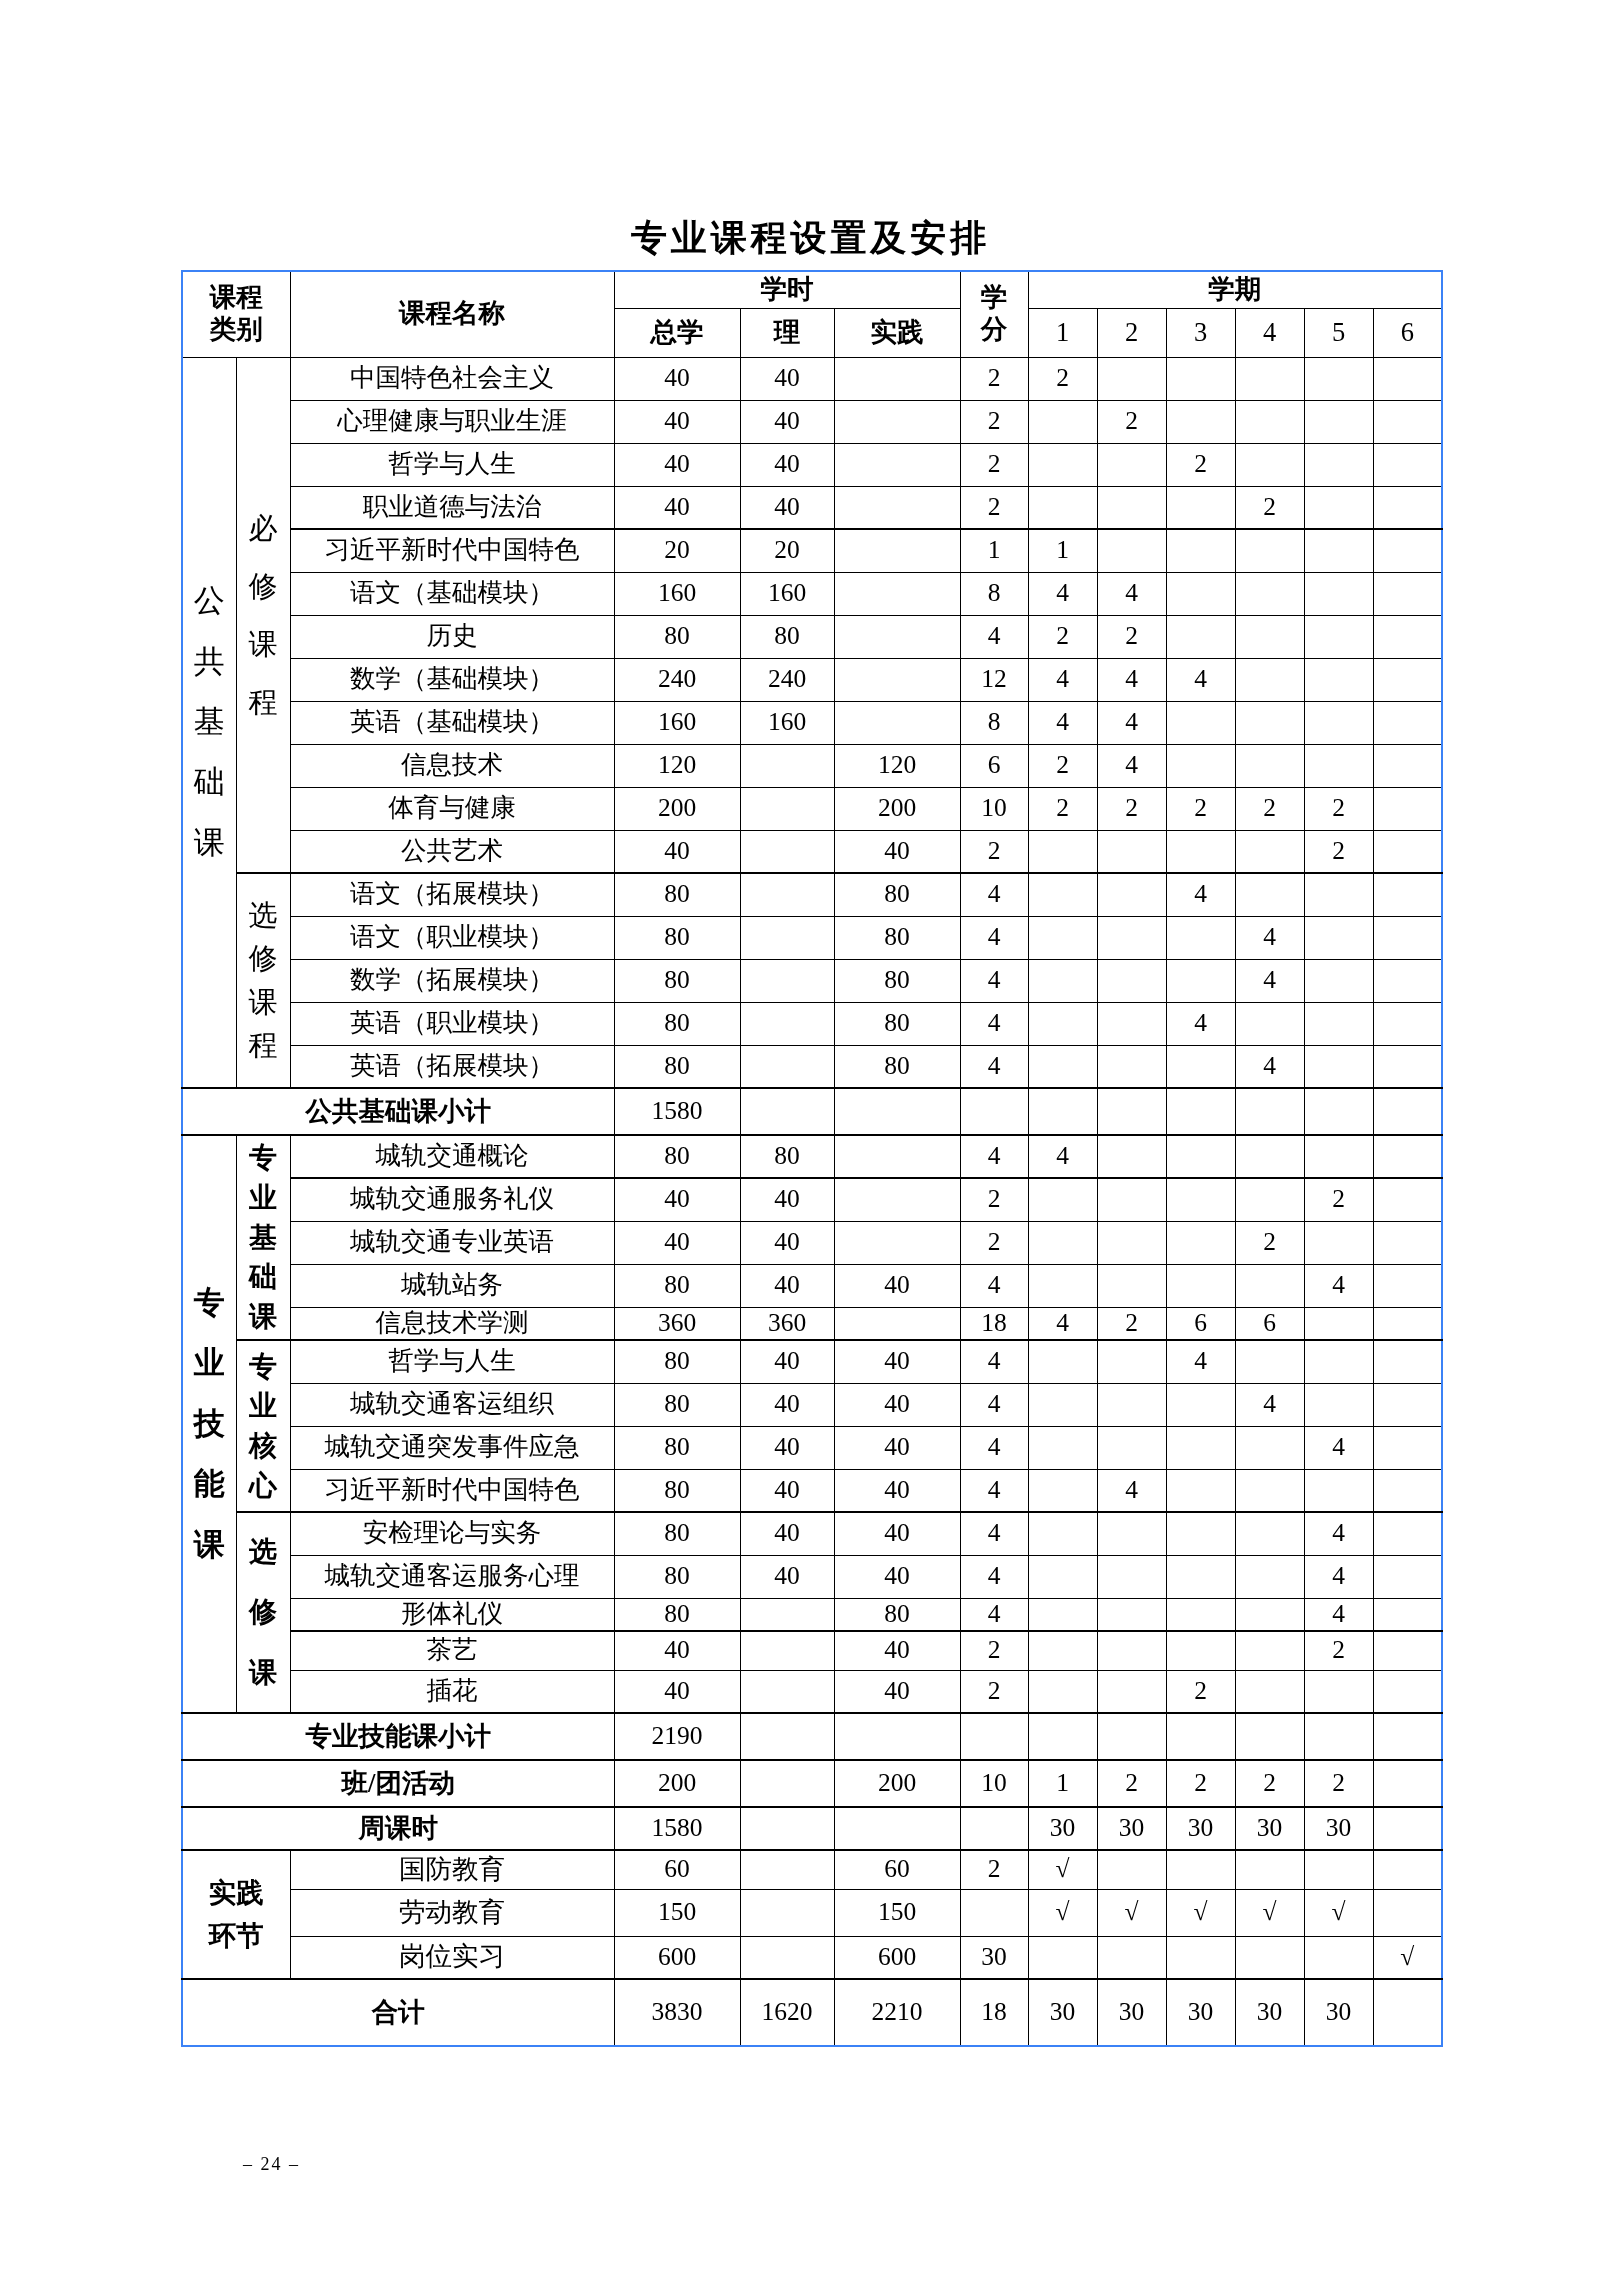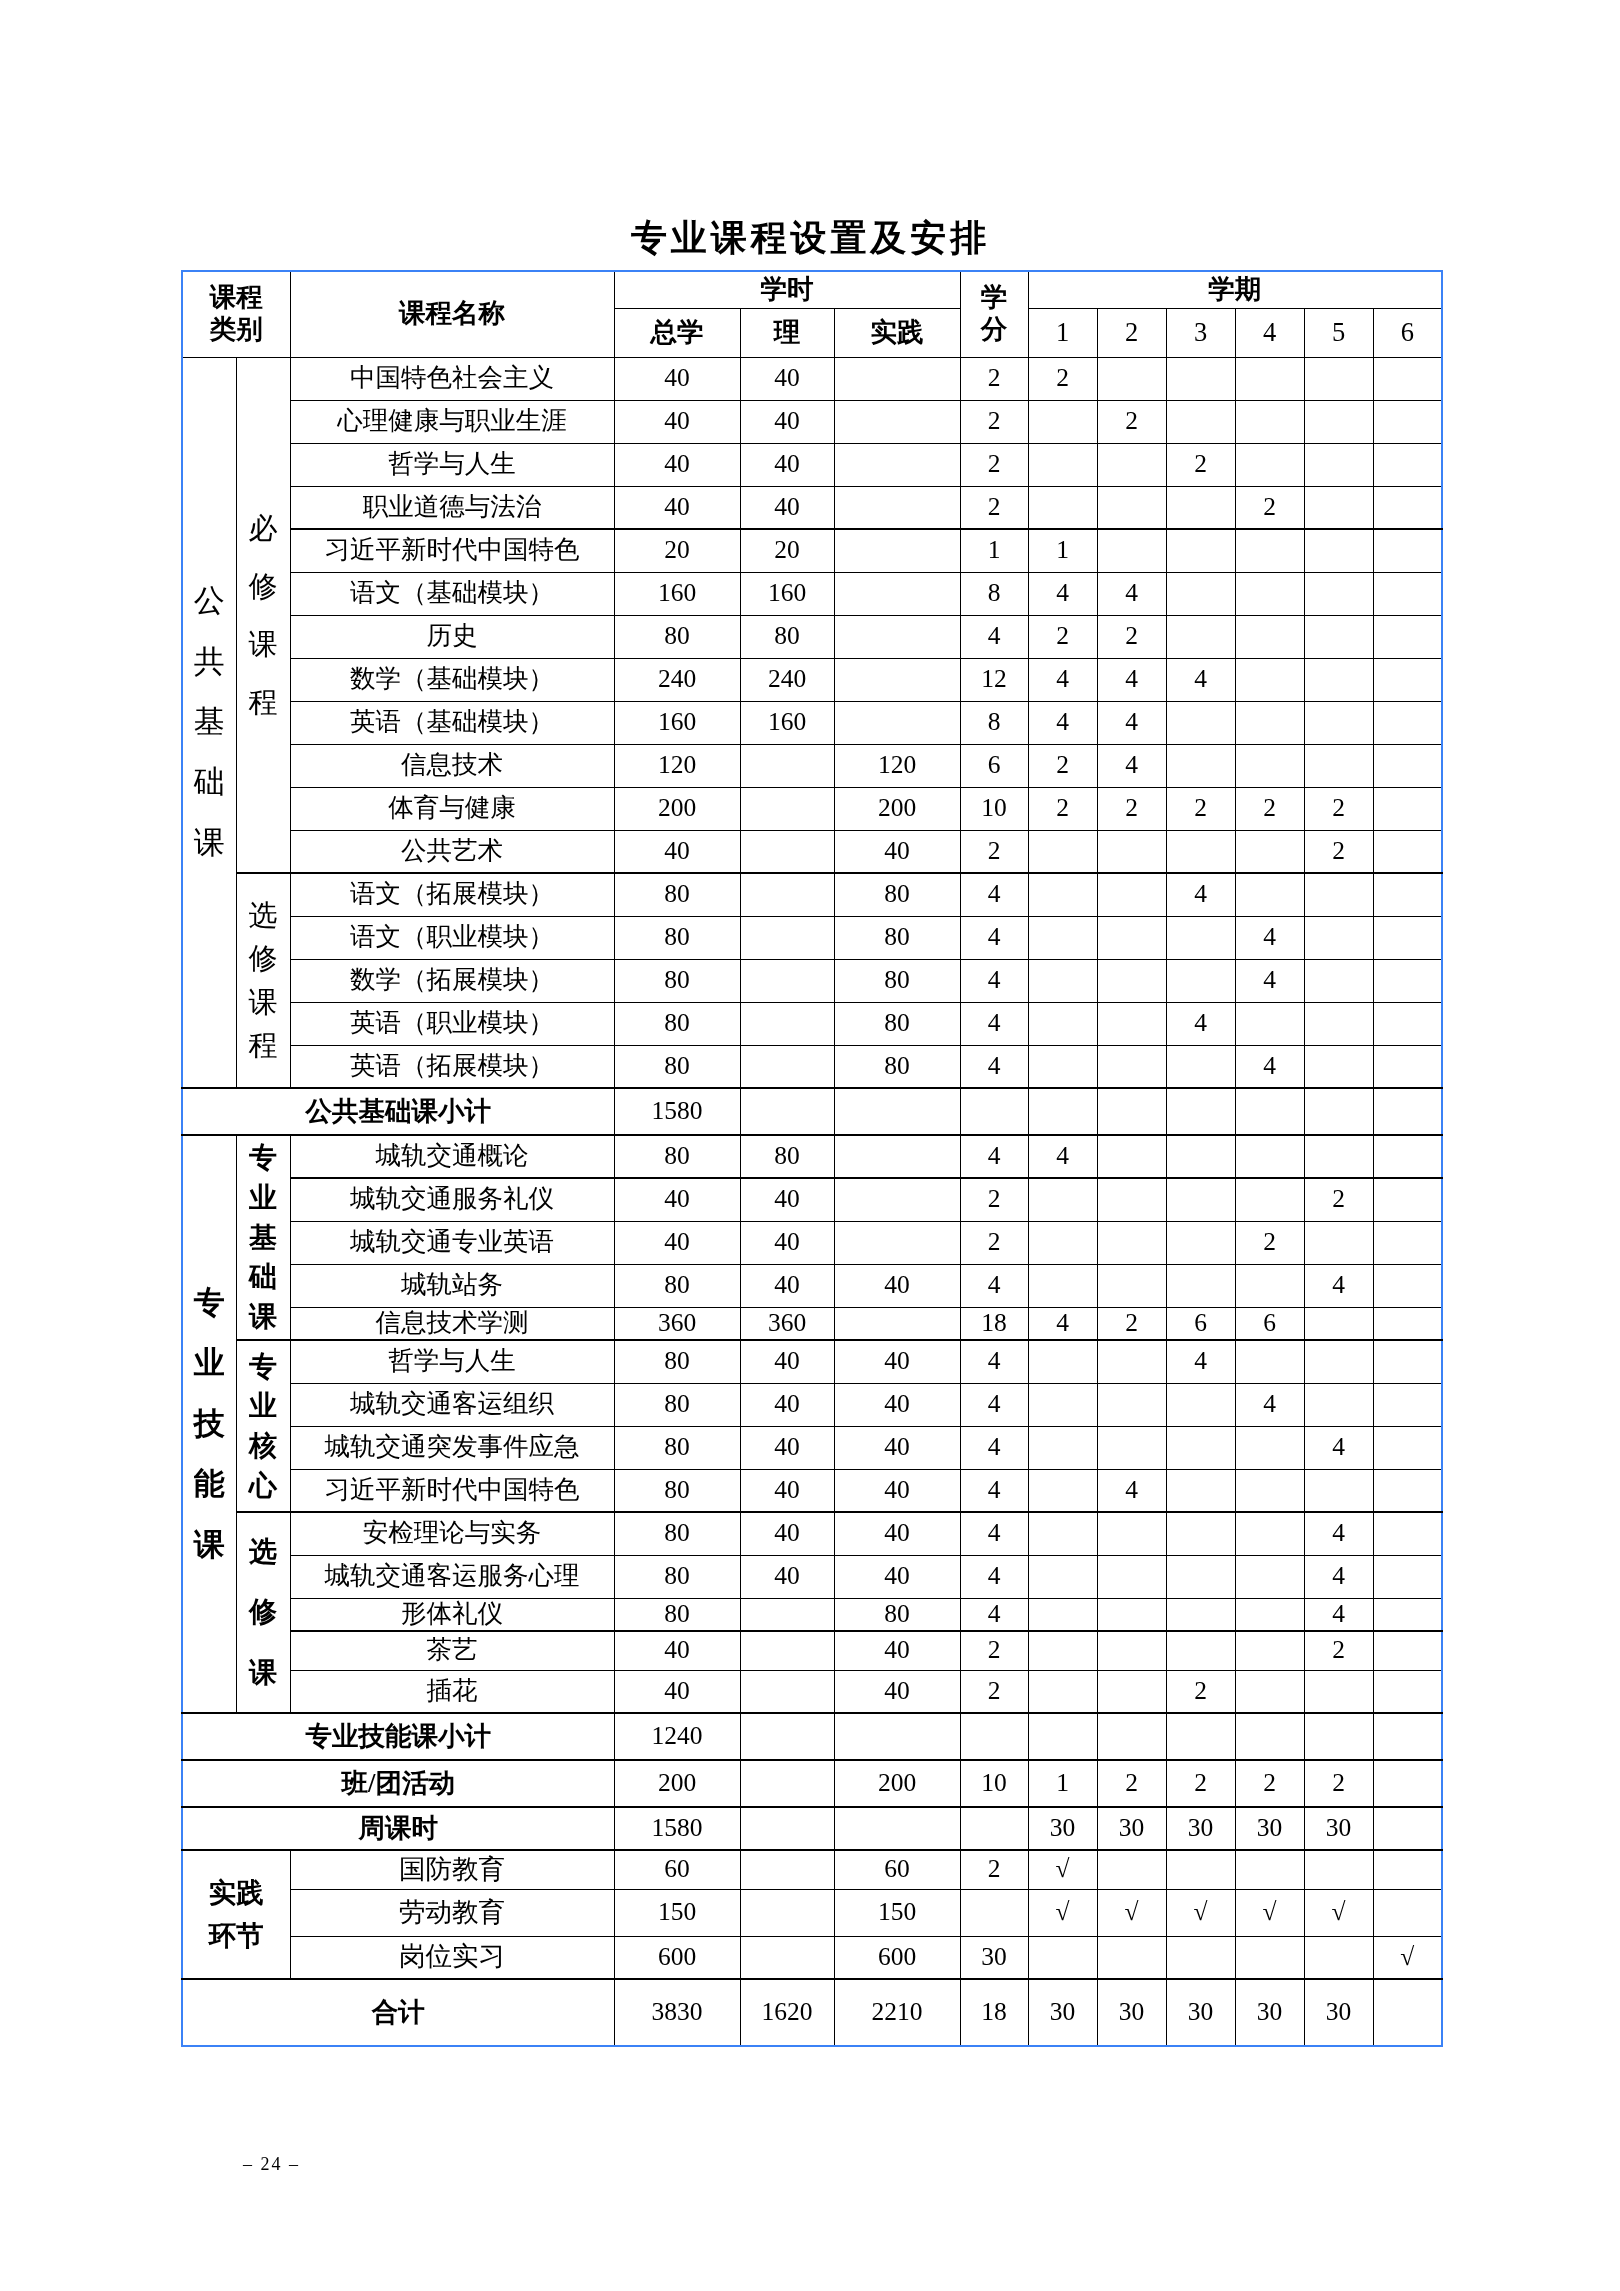--- a/index.html
+++ b/index.html
@@ -555,21 +555,21 @@
     <td></td>
     <td></td>
     <td>2</td>
     <td></td>
     <td></td>
     <td></td>
   </tr>
 
   <tr class="thick" style="height:47px">
     <td class="blabel" colspan="3">专业技能课小计</td>
-    <td>1240</td>
+    <td>2190</td>
     <td></td>
     <td></td>
     <td></td>
     <td></td>
     <td></td>
     <td></td>
     <td></td>
     <td></td>
     <td></td>
   </tr>

